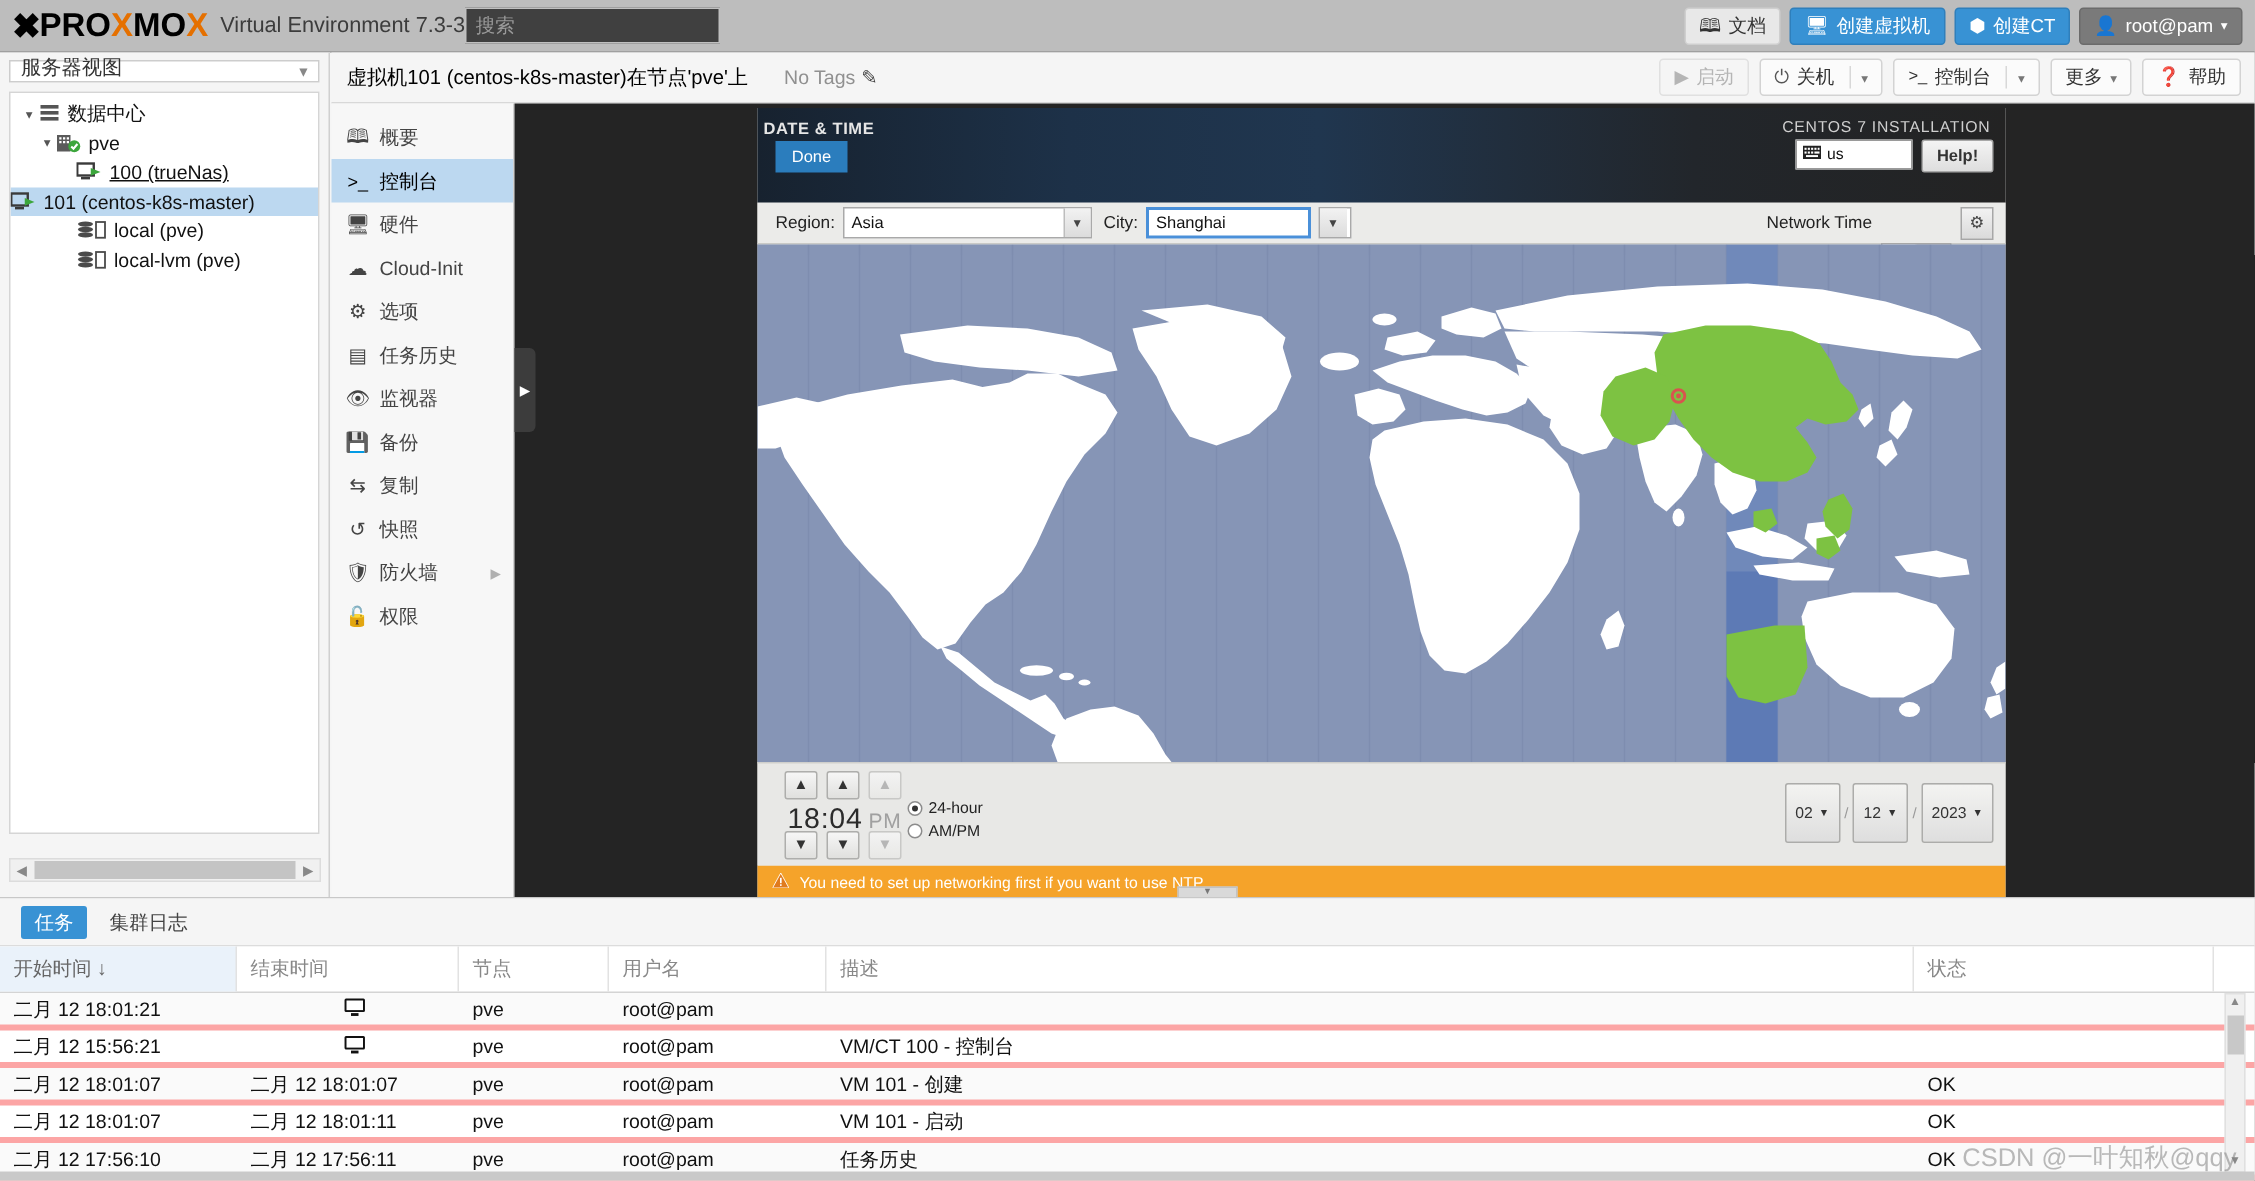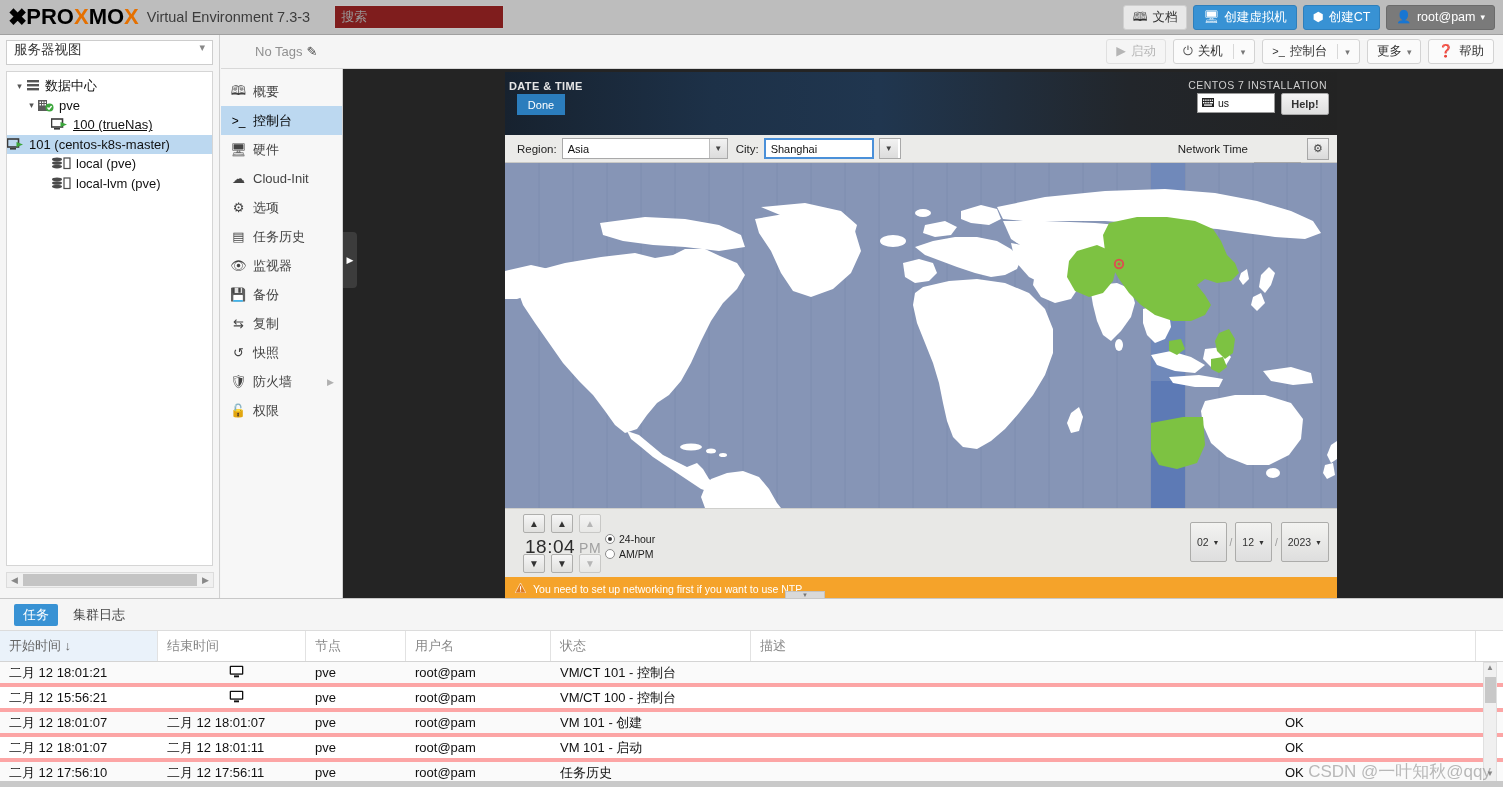--- a/index.html
+++ b/index.html
@@ -22,22 +22,22 @@
   }
   #logo-wrap { display: flex; align-items: center; padding-left: 8px; }
   .logo-x { font-weight: bold; font-size: 23px; color: #000; letter-spacing: -1px; }
   .logo-text { font-weight: bold; font-size: 22px; letter-spacing: 0px; }
   .lt-o { color: #e57000; }
   .lt-d { color: #000; }
   #product-name {
     font-size: 14.5px; color: #3c3c3c; margin-left: 8px; white-space: nowrap;
   }
   #search-box {
-    margin-left: 24px; width: 170px; height: 24px;
-    background: #7f1d1d; border: 1px solid #c0c0c0;
+    margin-left: 0; width: 170px; height: 24px;
+    background: #404040; border: 1px solid #c0c0c0;
     display: flex; align-items: center; padding-left: 6px;
     font-size: 13px; color: #9a9a9a; font-family: Liberation Mono, monospace;
   }
   #topbar-right {
     margin-left: auto; display: flex; align-items: center; gap: 6px; padding-right: 8px;
   }
   .tbtn {
     height: 25px; display: flex; align-items: center; gap: 5px;
     padding: 0 9px; border-radius: 3px; font-size: 12.5px;
     border: 1px solid transparent; cursor: pointer; white-space: nowrap;
@@ -46,22 +46,22 @@
   .tbtn.blue { background: #3892d4; border-color: #2f7fbb; color: #fff; }
   .tbtn.dark { background: #7a7a7a; border-color: #6b6b6b; color: #fff; }
   .ico { display: inline-block; line-height: 1; }
 
   
   #sidebar {
     position: absolute; left: 0; top: 35px; width: 220px; height: 563px;
     background: #f5f5f5; border-right: 1px solid #d0d0d0;
   }
   #view-select {
-    margin: 5px 6px 0 6px; height: 25px; background: #fff;
-    border: 1px solid #cdcdcd; display: flex; align-items: flex-start;
+    margin: 5px 6px 0 6px; height: 15px; background: #fff;
+    border: 1px solid #cdcdcd; display: flex; align-items: flex-end;
     padding: 0 7px; font-size: 13.5px; color: #333; cursor: pointer;
   }
   #view-select .chev { margin-left: auto; color: #888; font-size: 11px; }
   #tree {
     margin: 6px 6px 0 6px; background: #fff; border: 1px solid #d5d5d5;
     height: 495px; overflow: hidden; padding-top: 4px;
   }
   .trow {
     height: 19.5px; display: flex; align-items: center;
     font-size: 13px; color: #111; white-space: nowrap; cursor: pointer;
@@ -405,20 +405,21 @@
     </div>
   </div>
   <div id="tree-hscroll">
     <span class="arw">◀</span>
     <span class="thumb"></span>
     <span class="arw">▶</span>
   </div>
 </div>
 
 <div id="content-header">
+  <div id="vm-title">虚拟机101 (centos-k8s-master)在节点'pve'上</div>
   <div id="tags">
     <span>No Tags</span>
     <span style="color:#444;">✎</span>
   </div>
   <div id="ch-right">
     <div class="abtn disabled">
       <span class="ico">▶</span>
       <span>启动</span>
     </div>
     <div class="abtn">
@@ -756,38 +757,37 @@
     <div class="tab active">任务</div>
     <div class="tab">集群日志</div>
   </div>
 
   <div id="table">
     <div id="thead">
       <div class="th c0 sorted">开始时间 ↓</div>
       <div class="th c1">结束时间</div>
       <div class="th c2">节点</div>
       <div class="th c3">用户名</div>
+      <div class="th c4">描述</div>
       <div class="th c5">状态</div>
-      <div class="th c4">描述</div>
     </div>
 
     <div class="tr">
       <div class="td c0">二月 12 18:01:21</div>
       <div class="td c1" style="justify-content:center;">
         <span>
           <svg width="15" height="13" viewBox="0 0 15 13">
               <rect x="0.7" y="0.7" width="13.6" height="9" rx="1" fill="#111"></rect>
               <rect x="2" y="2" width="11" height="6.4" fill="#fff"></rect>
               <rect x="5" y="10.4" width="5" height="1.9" fill="#111"></rect>
             </svg>
         </span>
       </div>
       <div class="td c2">pve</div>
       <div class="td c3">root@pam</div>
-      <div class="td c4">VM/CT 101 - 控制台</div>
       <div class="td c5"></div>
     </div>
 
     <div class="tr">
       <div class="td c0">二月 12 15:56:21</div>
       <div class="td c1" style="justify-content:center;">
         <span>
           <svg width="15" height="13" viewBox="0 0 15 13">
               <rect x="0.7" y="0.7" width="13.6" height="9" rx="1" fill="#111"></rect>
               <rect x="2" y="2" width="11" height="6.4" fill="#fff"></rect>

